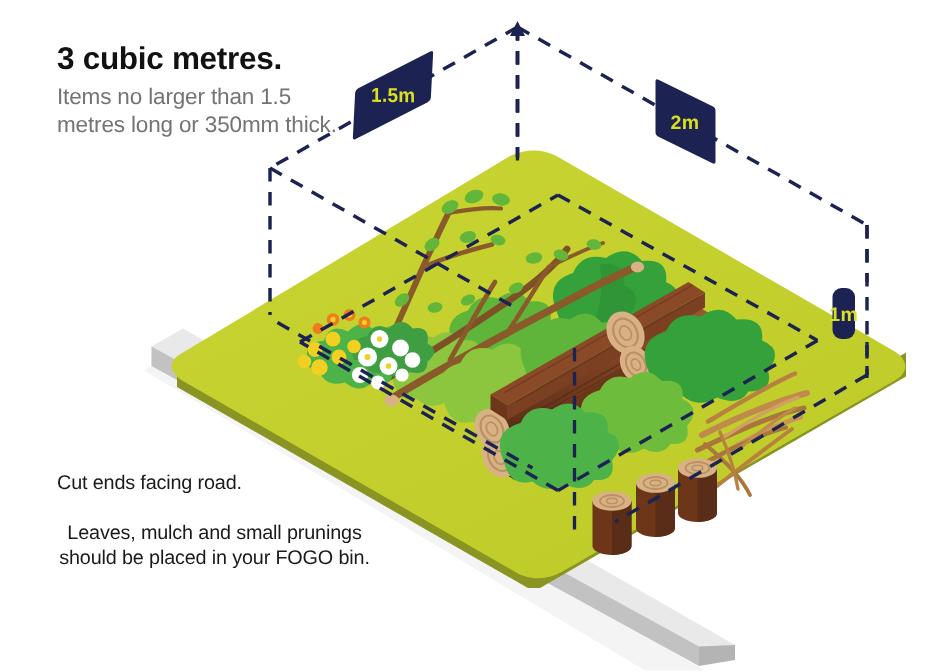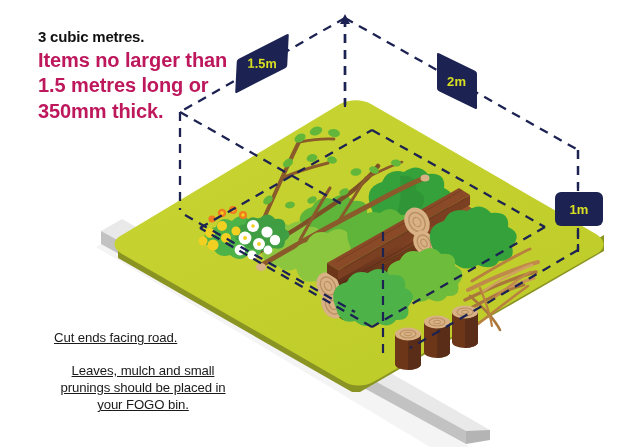--- a/index.html
+++ b/index.html
@@ -8,32 +8,31 @@
     background:#ffffff;
     font-family:"Liberation Sans","DejaVu Sans",sans-serif;
   }
   #stage{position:absolute;inset:0;width:634px;height:448px;}
   svg.layer{position:absolute;left:0;top:0;width:634px;height:448px;overflow:visible;}
 
   
   .textblock{position:absolute;color:#111111;}
   #headline-block{left:38px;top:28px;width:200px;}
   #headline{
-    font-size:15px;font-weight:bold;letter-spacing:-0.2px;
+    font-size:21px;font-weight:bold;letter-spacing:-0.2px;
     color:#111111;margin:0 0 2px 0;line-height:1.18;
   }
   #subhead{
-    font-size:20px;font-weight:bold;color:#be185d;
+    font-size:15px;font-weight:normal;color:#737373;
     line-height:1.29;margin:0;letter-spacing:-0.1px;
   }
   #note-block{left:38px;top:313px;width:210px;}
   .note{
-    font-size:13.2px;color:#1a1a1a;line-height:1.30;margin:16px;
+    font-size:13.2px;color:#1a1a1a;line-height:1.30;margin:0;
     letter-spacing:-0.1px;
-    text-decoration:underline;
   }
   #note-2{margin-top:16px;text-align:center;}
 
   
   .badge{
     position:absolute;
     background:#1c2252;
     color:#d9e021;
     font-weight:bold;
     display:flex;align-items:center;justify-content:center;
@@ -45,21 +44,21 @@
     border-radius:2px;
   }
   #badge-15m span{transform:skewY(27deg) skewX(3deg);display:block;}
   #badge-2m{
     left:437px;top:62px;width:40px;height:38px;font-size:13px;
     transform:skewY(26deg);
     border-radius:2px;
   }
   #badge-2m span{transform:skewY(-26deg);display:block;}
   #badge-1m{
-    left:555px;top:192px;width:48px;height:34px;font-size:13px;
+    left:555px;top:192px;width:15px;height:34px;font-size:13px;
     border-radius:6px;
   }
 </style>
 </head>
 <body>
 
 <div id="stage">
 
   <svg class="layer" id="scene" viewBox="0 0 634 448">
     <defs>

